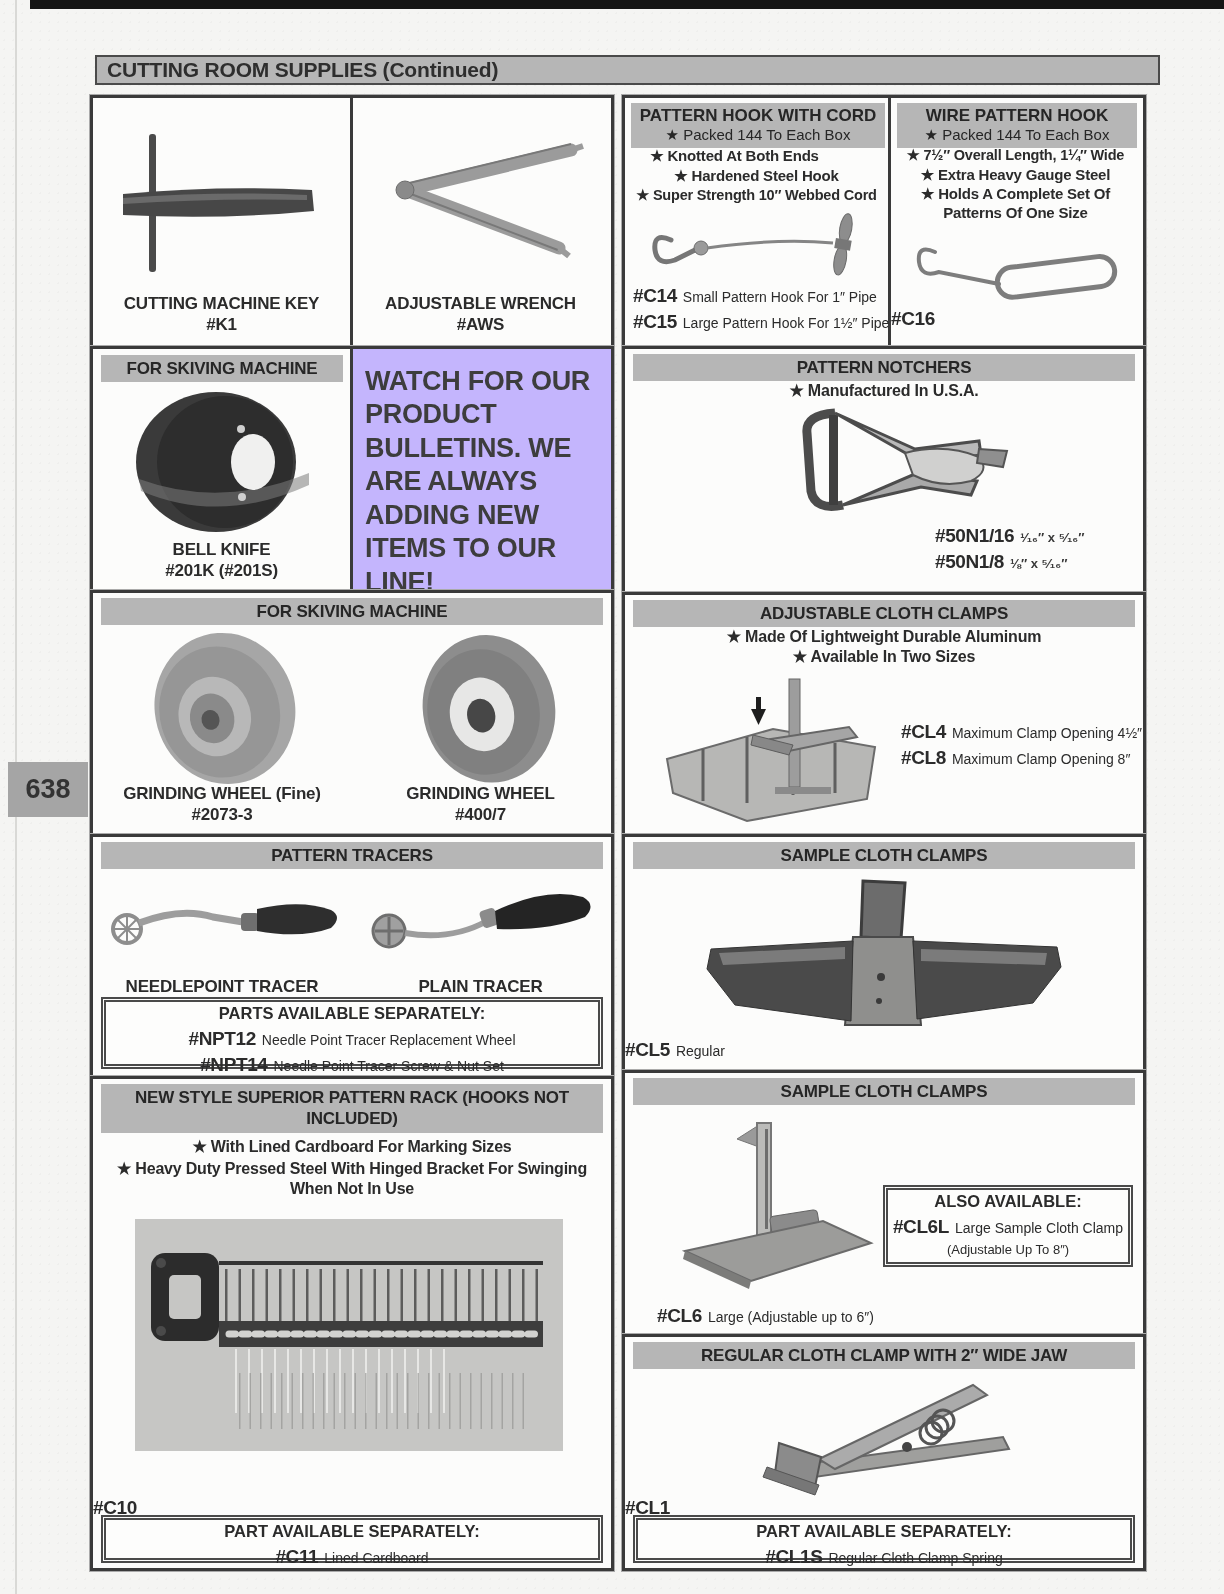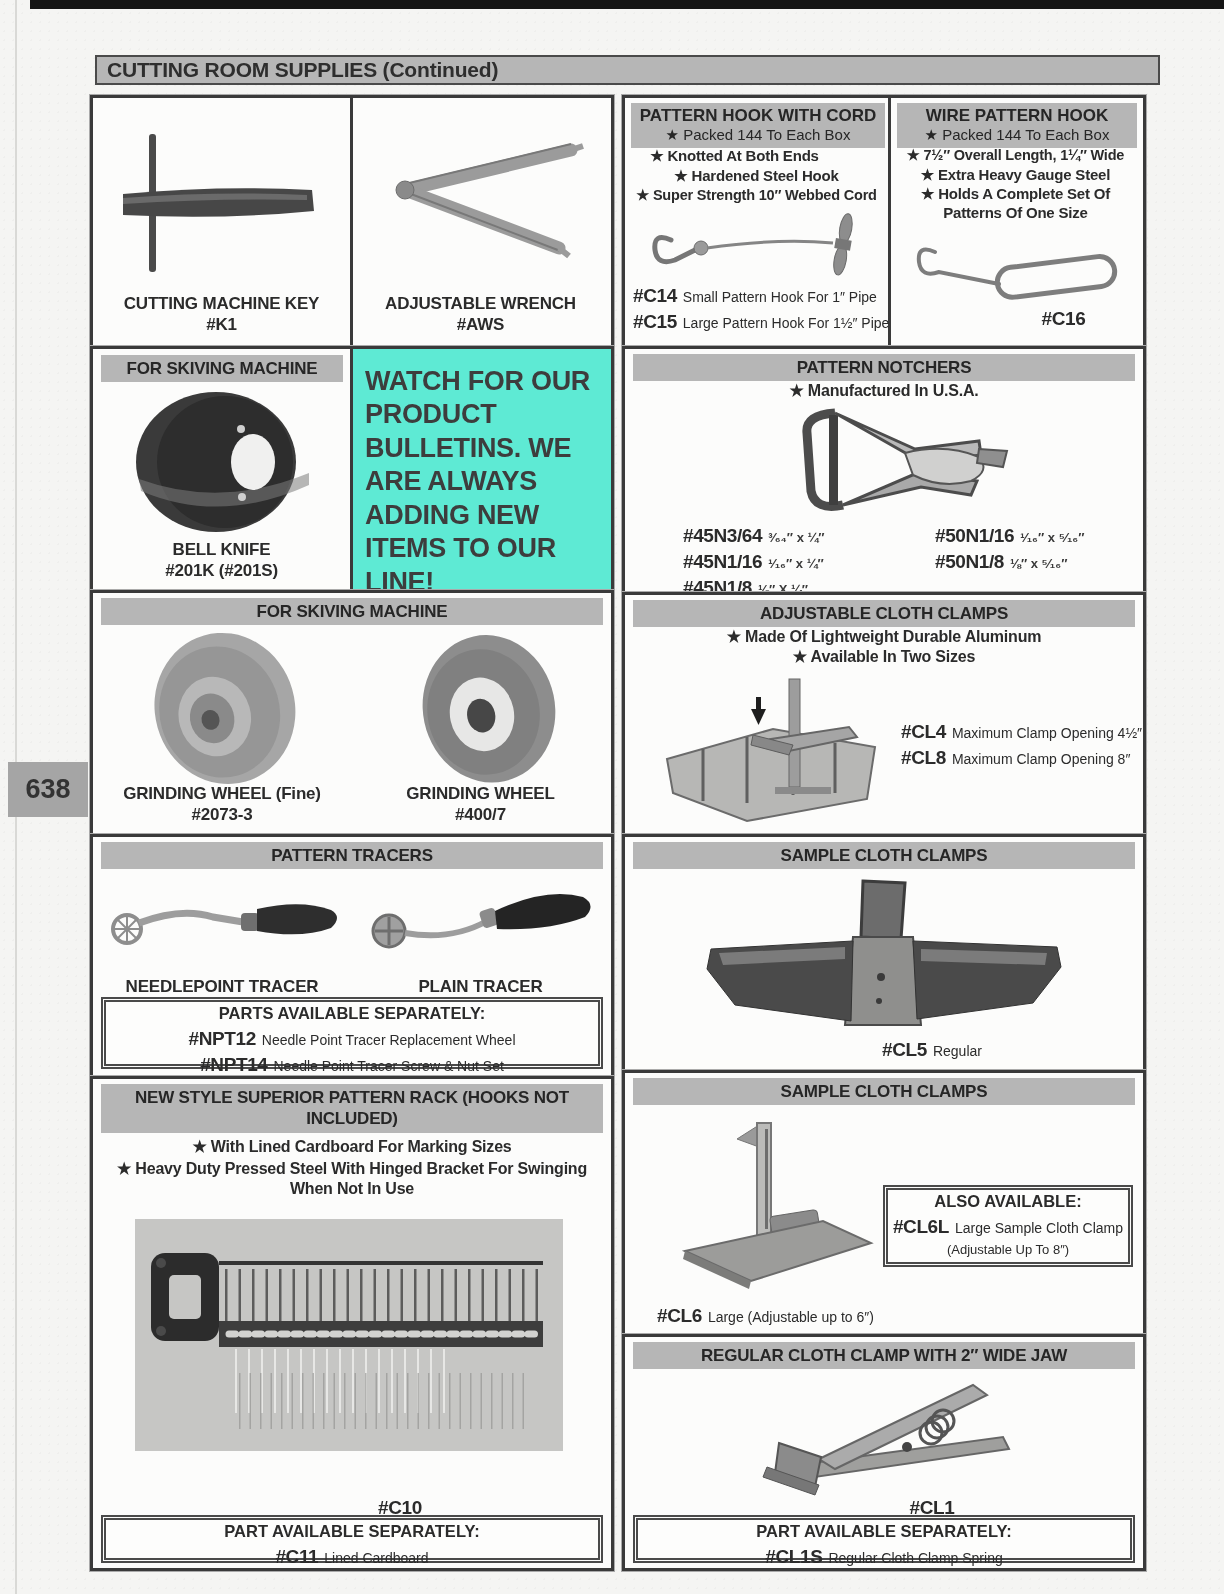--- a/index.html
+++ b/index.html
@@ -26,24 +26,24 @@
   .hdr2 .t1 { font-weight:bold; font-size:17px; line-height:1.2; }
   .hdr2 .t2 { font-weight:normal; font-size:15px; line-height:1.25; }
   .cap  { position:absolute; width:100%; text-align:center; font-weight:bold; font-size:17px; line-height:1.2; letter-spacing:-0.2px; }
   .bul  { position:absolute; width:100%; text-align:center; font-weight:bold; line-height:1.28; letter-spacing:-0.2px; }
   .pline { white-space:nowrap; margin:4px 0; }
   .pcode { font-weight:bold; font-size:19px; letter-spacing:-0.4px; }
   .pdesc { font-size:14px; margin-left:6px; }
   .psize { font-size:13px; font-weight:bold; margin-left:6px; color:#3a3a3a; }
   .inbox { position:absolute; border:5px double #4a4a4a; background:#fdfdfc; text-align:center; padding:2px 0; box-sizing:border-box; }
   .inbox .t { font-weight:bold; font-size:16.5px; line-height:1.2; }
-  .promo { position:absolute; background:#5eead4; }
+  .promo { position:absolute; background:#c4b5fd; }
   .promo-text { padding:16px 12px; font-weight:bold; font-size:27px; line-height:1.24; color:#3d3d3d; letter-spacing:-0.3px; }
   .img { position:absolute; }
-  .codeline { position:absolute; width:100%; text-align:center;margin-left:48px; }
+  .codeline { position:absolute; width:100%; text-align:left; }
 </style>
 </head>
 <body>
 
 <div class="page">
   <div class="topstrip"></div>
   <div class="leftline"></div>
   <div class="pagetab">638</div>
   <div class="mainhdr">CUTTING ROOM SUPPLIES (Continued)</div>
 
@@ -258,25 +258,20 @@
     <div class="img" style="left:140px;top:52px">
       <svg width="260" height="120" viewBox="0 0 260 120">
         <path d="M70 12 Q40 14 42 32 L46 90 Q50 110 78 104" fill="none" stroke="#4c4c4c" stroke-width="9"></path>
         <rect x="64" y="14" width="9" height="90" fill="#3f3f3f"></rect>
         <path d="M70 12 L150 48 L214 40 L216 54 L158 62 Z" fill="#b9b9b9" stroke="#4c4c4c" stroke-width="3"></path>
         <path d="M78 104 L152 72 L212 80 L206 94 L156 86 Z" fill="#a9a9a9" stroke="#4c4c4c" stroke-width="3"></path>
         <path d="M140 52 Q180 42 214 56 Q226 70 206 80 Q176 88 148 74 Z" fill="#d0d0cf" stroke="#555" stroke-width="2"></path>
         <path d="M214 48 l28 2 -4 16 -26 -4 Z" fill="#8f8f8f" stroke="#555" stroke-width="2"></path>
       </svg>
     </div>
-    <div style="position:absolute;left:58px;top:172px">
-      <div class="pline"><span class="pcode">#45N3/64</span><span class="psize">³⁄₆₄″ x ¼″</span></div>
-      <div class="pline"><span class="pcode">#45N1/16</span><span class="psize">¹⁄₁₆″ x ¼″</span></div>
-      <div class="pline"><span class="pcode">#45N1/8</span><span class="psize">⅛″ X ¼″</span></div>
-    </div>
     <div style="position:absolute;left:310px;top:172px">
       <div class="pline"><span class="pcode">#50N1/16</span><span class="psize">¹⁄₁₆″ x ⁵⁄₁₆″</span></div>
       <div class="pline"><span class="pcode">#50N1/8</span><span class="psize">⅛″ x ⁵⁄₁₆″</span></div>
     </div>
   </div>
 
   <div class="box" style="left:622px;top:592px;width:518px;height:238px">
     <div class="ghdr" style="left:8px;top:5px;right:8px">ADJUSTABLE CLOTH CLAMPS</div>
     <div class="bul" style="top:32px;font-size:16px">★ Made Of Lightweight Durable Aluminum</div>
     <div class="bul" style="top:52px;font-size:16px">★ Available In Two Sizes</div>

